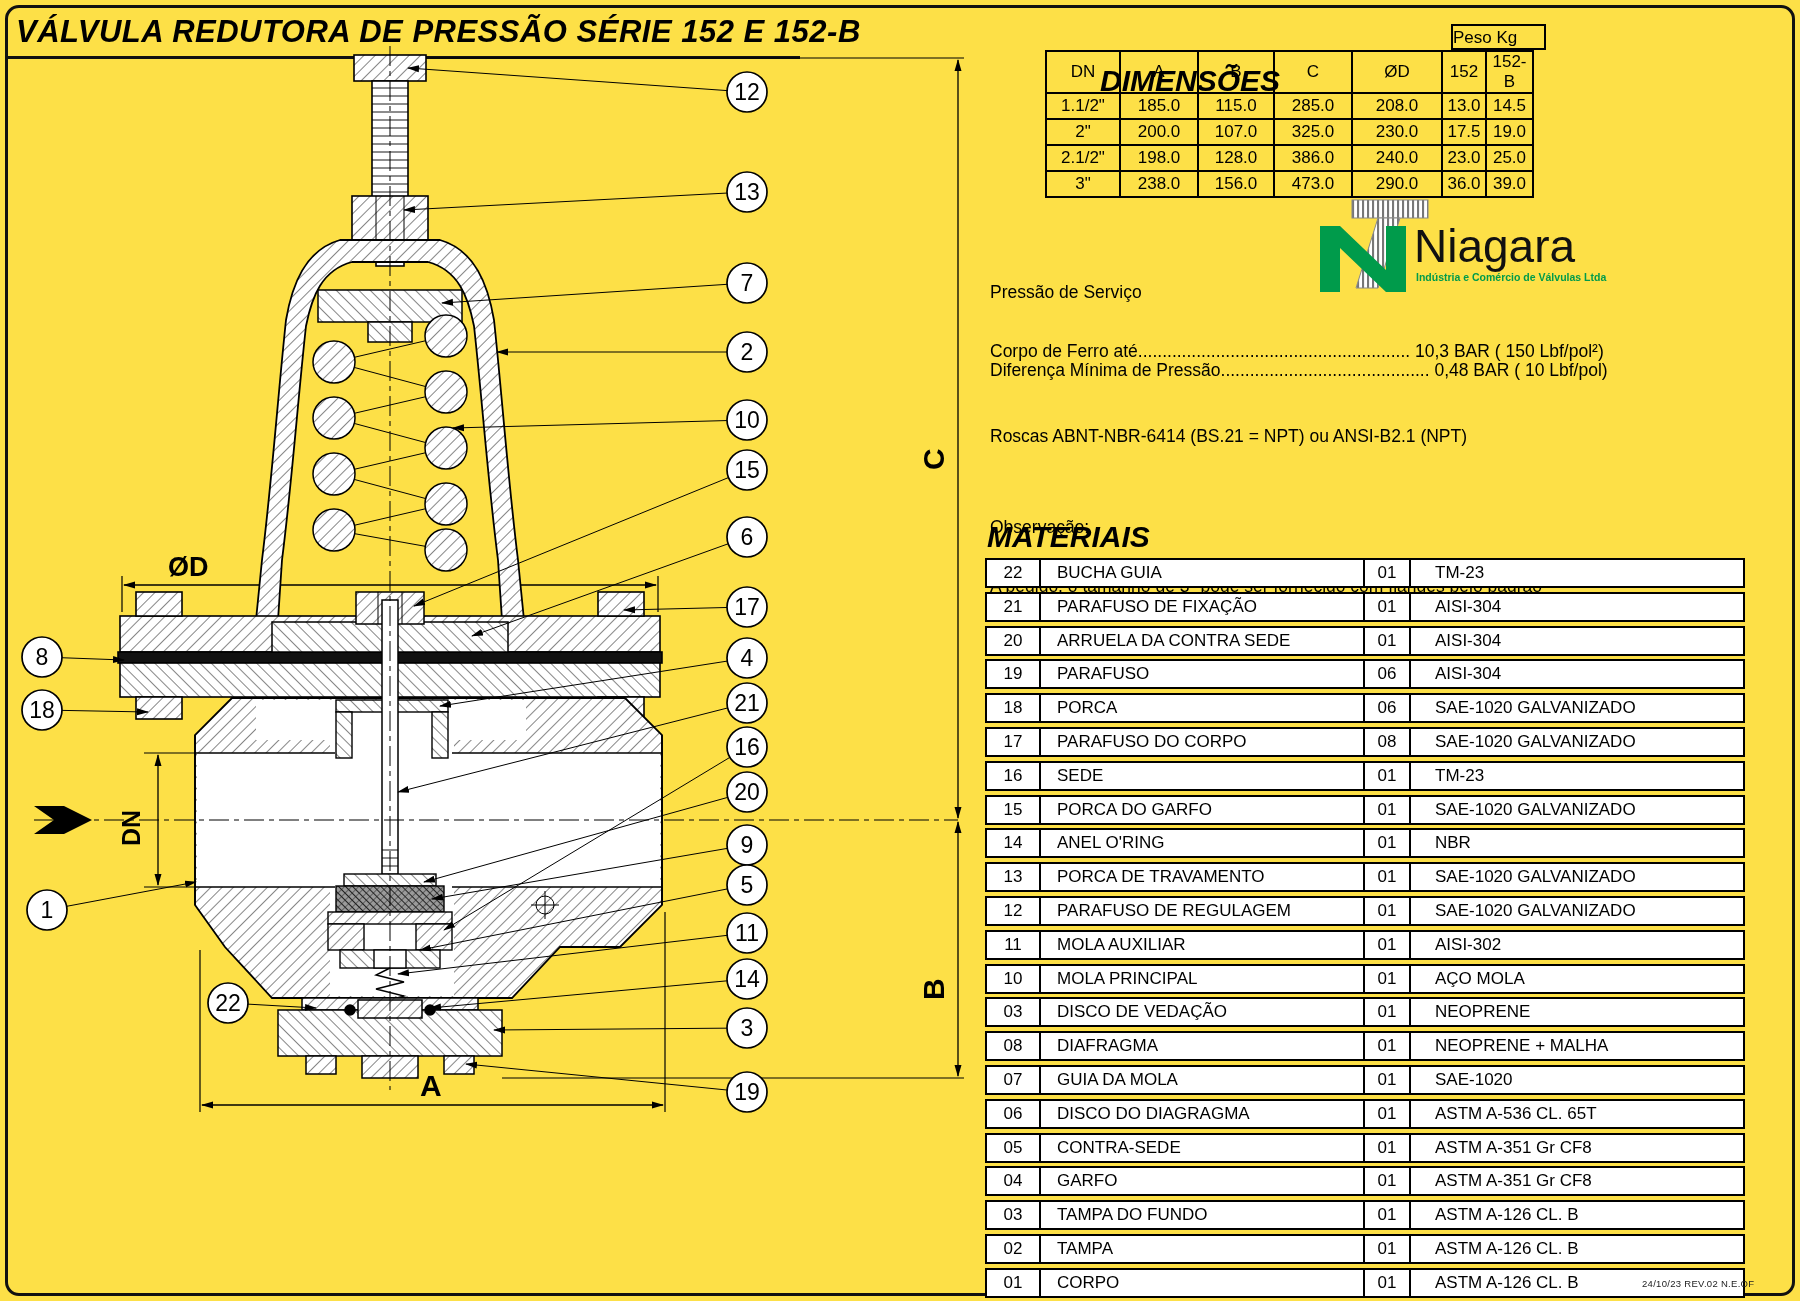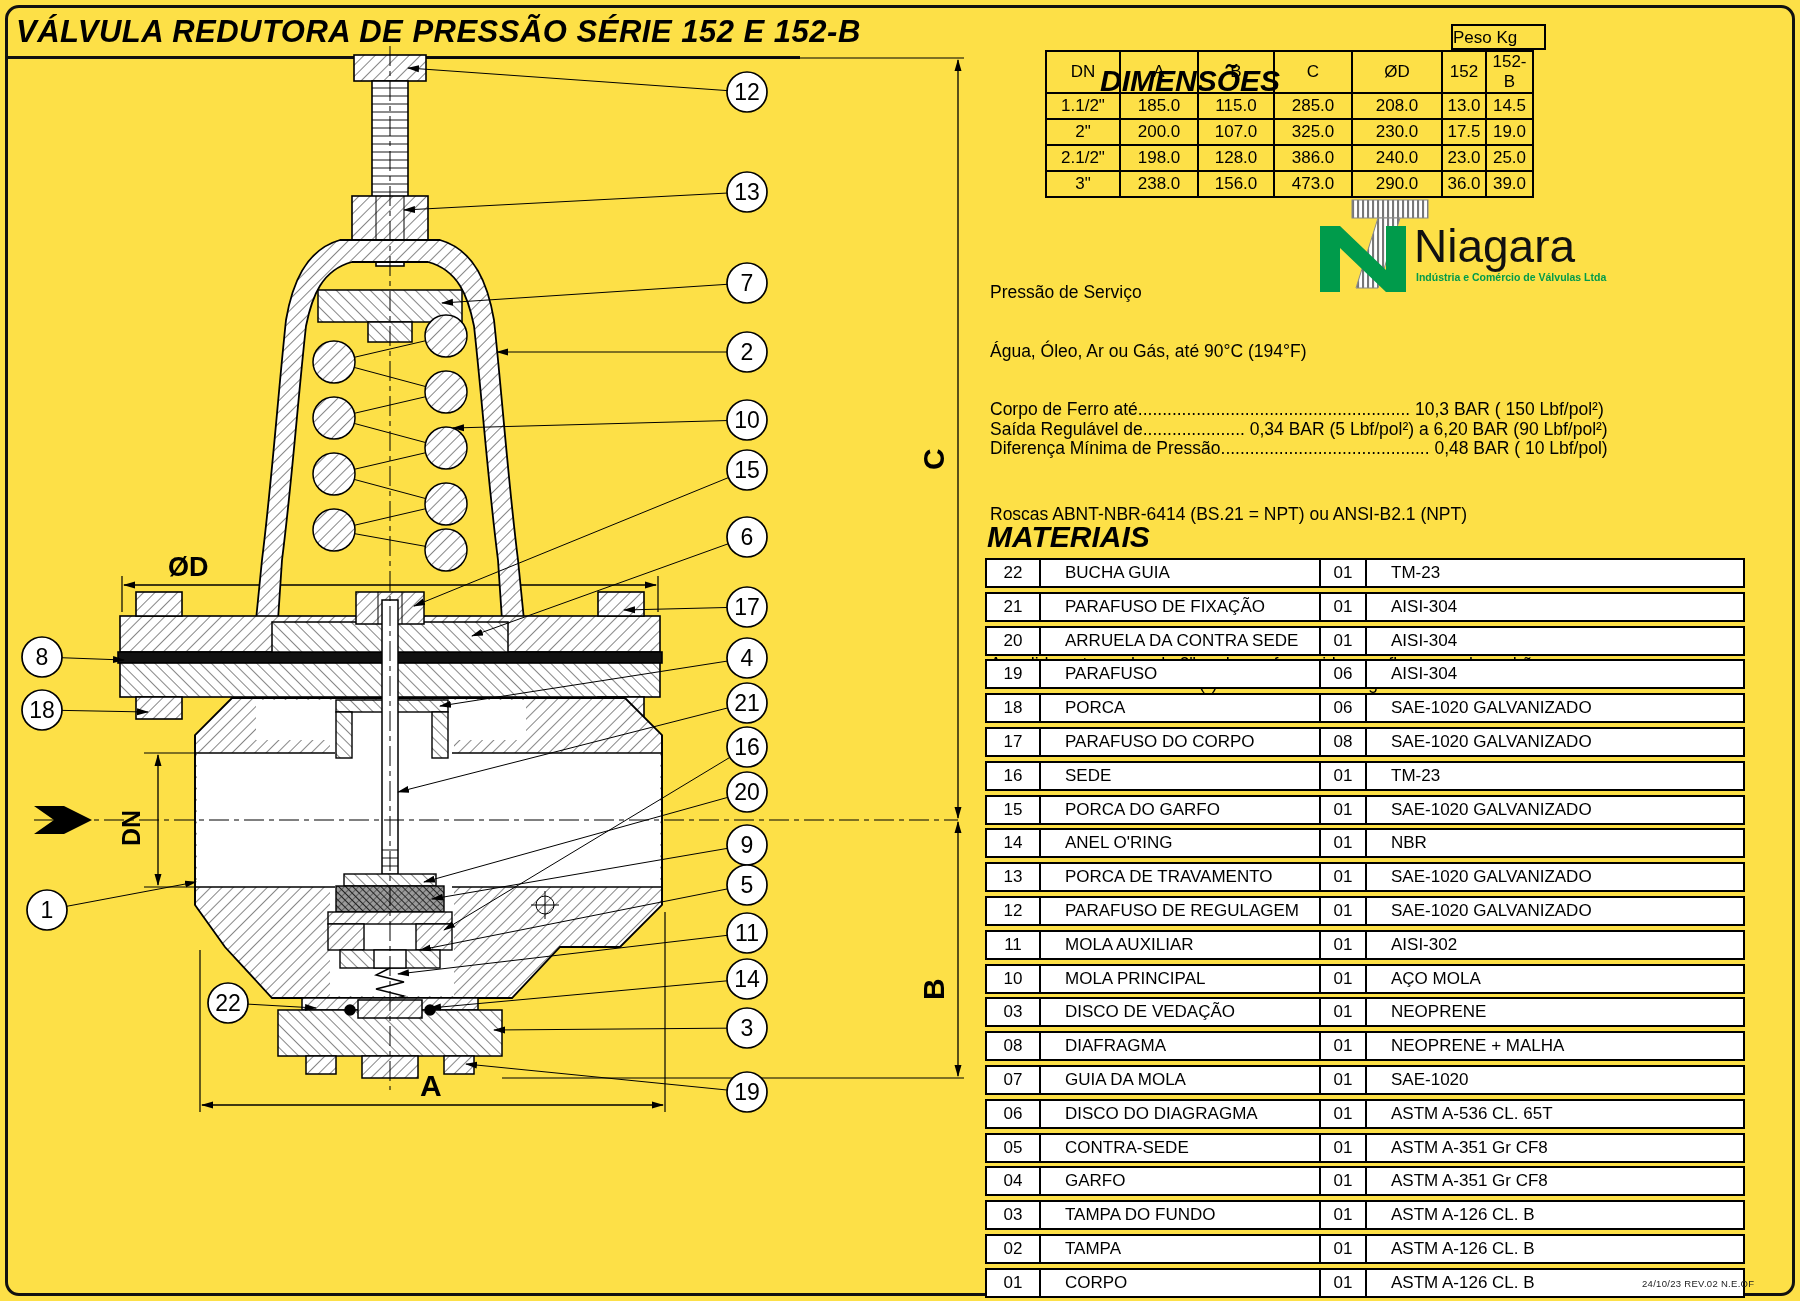--- a/index.html
+++ b/index.html
@@ -25,21 +25,21 @@
   .sp-entrada{margin-top:27px !important;}
   .sp-roscas{margin-top:7px !important;}
   .sp-obs{margin-top:33px !important;}
   
   .mat-title{position:absolute;left:987px;top:520px;font-size:30px;font-weight:bold;font-style:italic;}
   .matwrap{position:absolute;left:985px;top:558px;width:760px;}
   .mrow{display:flex;border:2px solid #000;height:26px;box-sizing:content-box;margin-bottom:3.8px;
         font-size:17px;align-items:stretch;background:#fff;}
   .mrow>div{display:flex;align-items:center;box-sizing:border-box;}
   .c-pos{width:54px;justify-content:center;border-right:2px solid #000;}
-  .c-name{width:280px;padding-left:24px;border-right:2px solid #000;}
+  .c-name{width:324px;padding-left:16px;border-right:2px solid #000;}
   .c-qty{width:46px;justify-content:center;border-right:2px solid #000;}
   .c-mat{width:306px;padding-left:24px;}
   .rev{position:absolute;left:1642px;top:1278px;font-size:9.5px;color:#222;letter-spacing:.3px;}
   
   svg.logo{position:absolute;left:1312px;top:196px;}
 </style>
 </head>
 <body>
 
 <div class="page">
@@ -424,22 +424,21 @@
       <rect x="40" y="4" width="76" height="18" fill="url(#vs)" stroke="#888" stroke-width="1"></rect>
       <polygon points="66,22 88,22 66,92 44,92" fill="url(#vs)" stroke="#888" stroke-width="1"></polygon>
     </g>
     <polygon points="8,96 8,30 28,30 74,74 74,30 94,30 94,96 74,96 28,52 28,96" fill="#009B4B"></polygon>
     <text x="102" y="66" font-size="46" fill="#111">Niagara</text>
     <text x="104" y="85" font-size="10.5" font-weight="bold" fill="#009B4B">Indústria e Comércio de Válvulas Ltda</text>
   </svg>
 
   <div class="specs">
     <p>Pressão de Serviço</p>
-    <p>Água, Óleo, Ar ou Gás, até 90°C (194°F)</p>
-    <div><p>Corpo de Ferro até........................................................ 10,3 BAR ( 150 Lbf/pol²)</p><p>Saída Regulável de..................... 0,34 BAR (5 Lbf/pol²) a 6,20 BAR (90 Lbf/pol²)</p><p>Diferença Mínima de Pressão........................................... 0,48 BAR ( 10 Lbf/pol)</p></div>
+    <div><p>Corpo de Ferro até........................................................ 10,3 BAR ( 150 Lbf/pol²)</p><p>Diferença Mínima de Pressão........................................... 0,48 BAR ( 10 Lbf/pol)</p></div>
     <p class="sp-roscas">Roscas ABNT-NBR-6414 (BS.21 = NPT) ou ANSI-B2.1 (NPT)</p>
     <p class="sp-obs">Observação:</p>
     <div><p>A pedido, o tamanho de 3" pode ser fornecido com flanges pelo padrão</p><p>ANSI-150 ou DIN-PN10     (*) Extremidades Flangeadas</p></div>
   </div>
 
   <div class="mat-title">MATERIAIS</div>
   <div class="matwrap">
     <div>
         <div class="mrow">
           <div class="c-pos">22</div>

